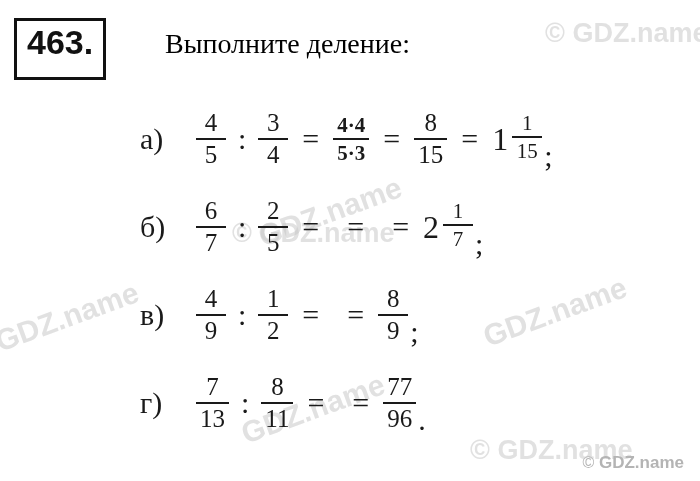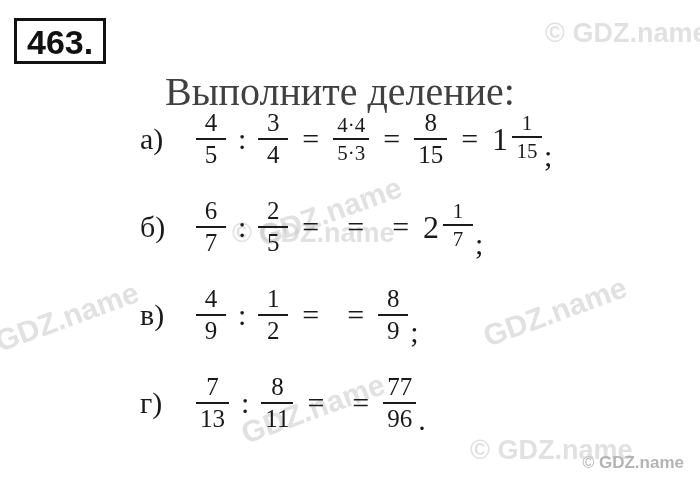--- a/index.html
+++ b/index.html
@@ -30,40 +30,39 @@
     white-space: nowrap;
     opacity: .55;
   }
 
   
   .num-box {
     position: absolute;
     left: 14px;
     top: 18px;
     border: 3px solid #111;
-    padding: 2px 10px 0 10px;
+    padding: 2px 10px 16px 10px;
     font-family: "Liberation Sans", sans-serif;
     font-weight: bold;
     font-size: 34px;
     line-height: 38px;
     color: #111;
     background: transparent;
     z-index: 10;
   }
 
   
   .prompt {
     position: absolute;
     left: 165px;
     top: 28px;
-    font-size: 40px;
-    color: #404040;
+    font-size: 28px;
+    color: #000000;
     font-family: "Liberation Serif", serif;
     z-index: 10;
-    margin-top: 40px;
   }
 
   
   .rows {
     position: absolute;
     left: 0;
     top: 95px;
     width: 700px;
     z-index: 10;
   }
@@ -112,21 +111,21 @@
     white-space: nowrap;
   }
   .frac .bar {
     display: block;
     height: 2px;
     background: #1a1a1a;
     width: 100%;
     min-width: 30px;
     margin: 2px 0;
   }
-  .frac.small .nu, .frac.small .de { font-size: 21px; }
+  .frac.small .nu, .frac.small .de { font-size: 21px; font-weight: bold; }
   .frac.mixed .nu, .frac.mixed .de { font-size: 21px; }
   .frac.mixed { margin-top: -4px; }
 
   
   .credit {
     position: absolute;
     right: 16px;
     bottom: 8px;
     color: #b4b4b4;
     font-family: "Liberation Sans", sans-serif;

